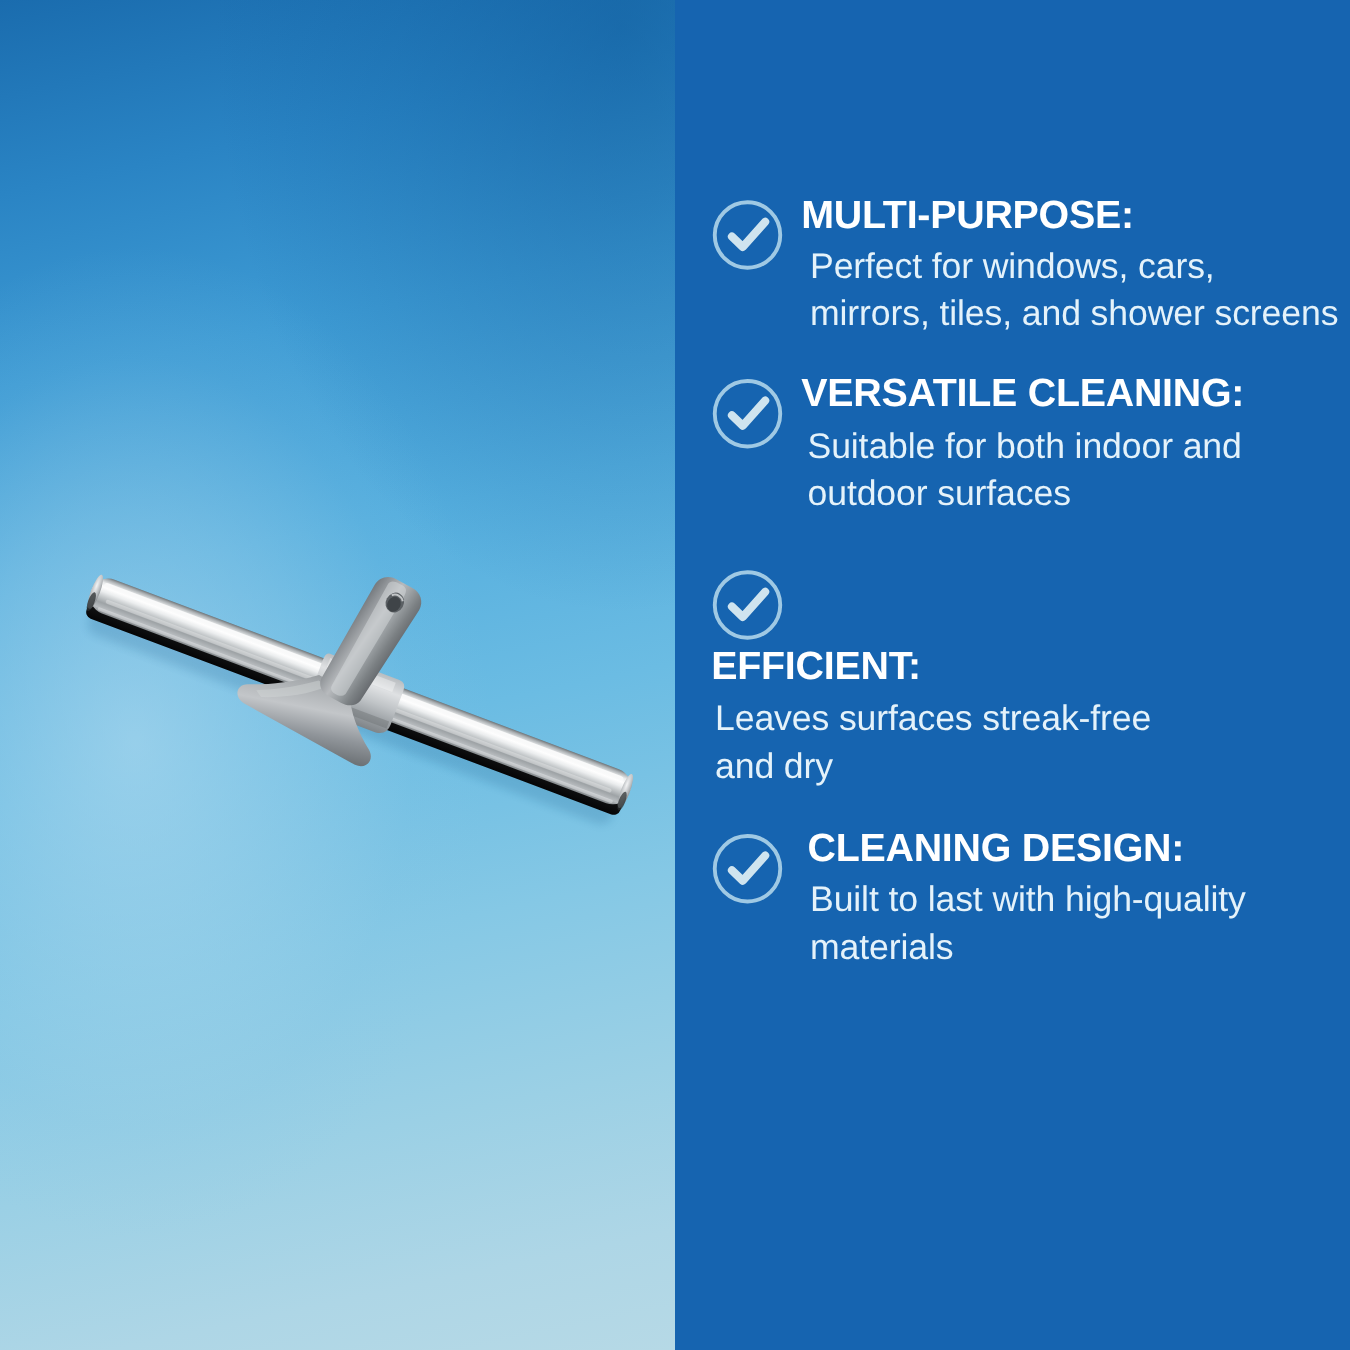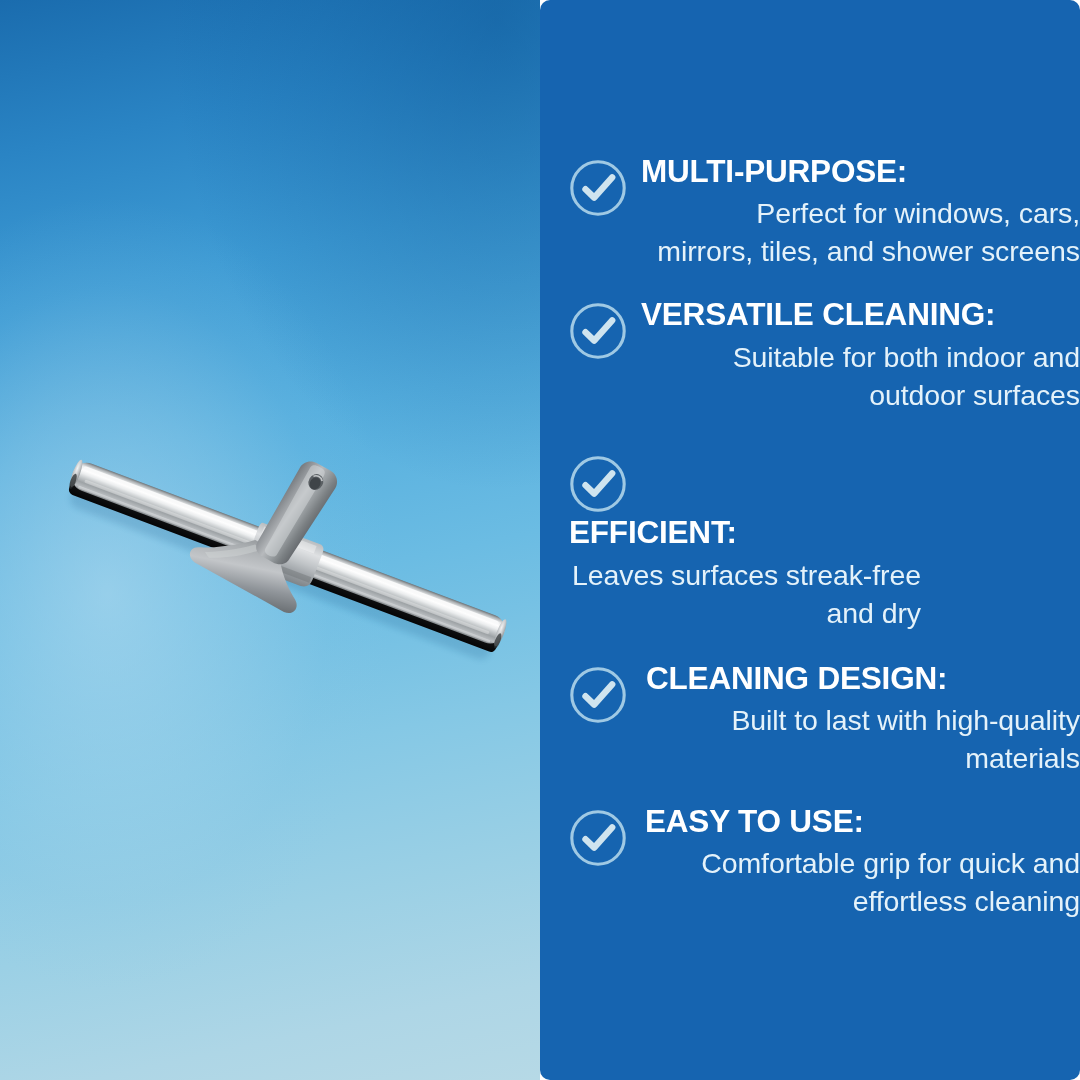--- a/index.html
+++ b/index.html
@@ -59,21 +59,20 @@
     width:460px; height:250px;
   }
   #squeegee svg { display:block; width:460px; height:250px; }
 
   
   #features-panel {
     position:relative;
     width:540px; height:1080px;
     background:#1664b0;
     padding:0;
-    border-radius:10px;
   }
   #feature-list {
     position:absolute;
     left:0; top:152px;
     width:540px;
   }
   .feature-item {
     position:relative;
     display:flex;
     align-items:flex-start;
@@ -99,21 +98,20 @@
   }
   .feature-desc {
     color:#e4f2fa;
     font-size:28.5px;
     font-weight:normal;
     line-height:1.33;
     letter-spacing:-0.1px;
     margin-top:5px;
     margin-left:7px;
     white-space:pre-line;
-    text-align:right;
   }
 
   
   .feature-item.f1 { margin-bottom:24px; }
   .feature-item.f2 { margin-bottom:34px; }
   .feature-item.f3 { margin-bottom:26px;flex-direction:column; }
   .feature-item.f4 { margin-bottom:24px; }
   .feature-item.f5 { margin-bottom:0; }
 
   .feature-item.f2 .feature-desc,
@@ -311,29 +309,16 @@
             <path d="M16.5 30.2 L25.2 38.6 L43.2 18.4" fill="none" stroke="#cfe4ef" stroke-width="6.4" stroke-linecap="round" stroke-linejoin="round"></path>
           </svg>
         </span>
         <div class="feature-text">
           <div class="feature-title">CLEANING DESIGN:</div>
           <div class="feature-desc">Built to last with high-quality
 materials</div>
         </div>
       </div>
 
-      <div class="feature-item f5">
-        <span class="check-icon">
-          <svg viewBox="0 0 58 58" xmlns="http://www.w3.org/2000/svg">
-            <circle cx="29" cy="29" r="26.2" fill="none" stroke="#9fc9e4" stroke-width="3.1"></circle>
-            <path d="M16.5 30.2 L25.2 38.6 L43.2 18.4" fill="none" stroke="#cfe4ef" stroke-width="6.4" stroke-linecap="round" stroke-linejoin="round"></path>
-          </svg>
-        </span>
-        <div class="feature-text">
-          <div class="feature-title">EASY TO USE:</div>
-          <div class="feature-desc">Comfortable grip for quick and
-effortless cleaning</div>
-        </div>
-      </div>
 
     </div>
   </div>
 </div>
 
 </body></html>

